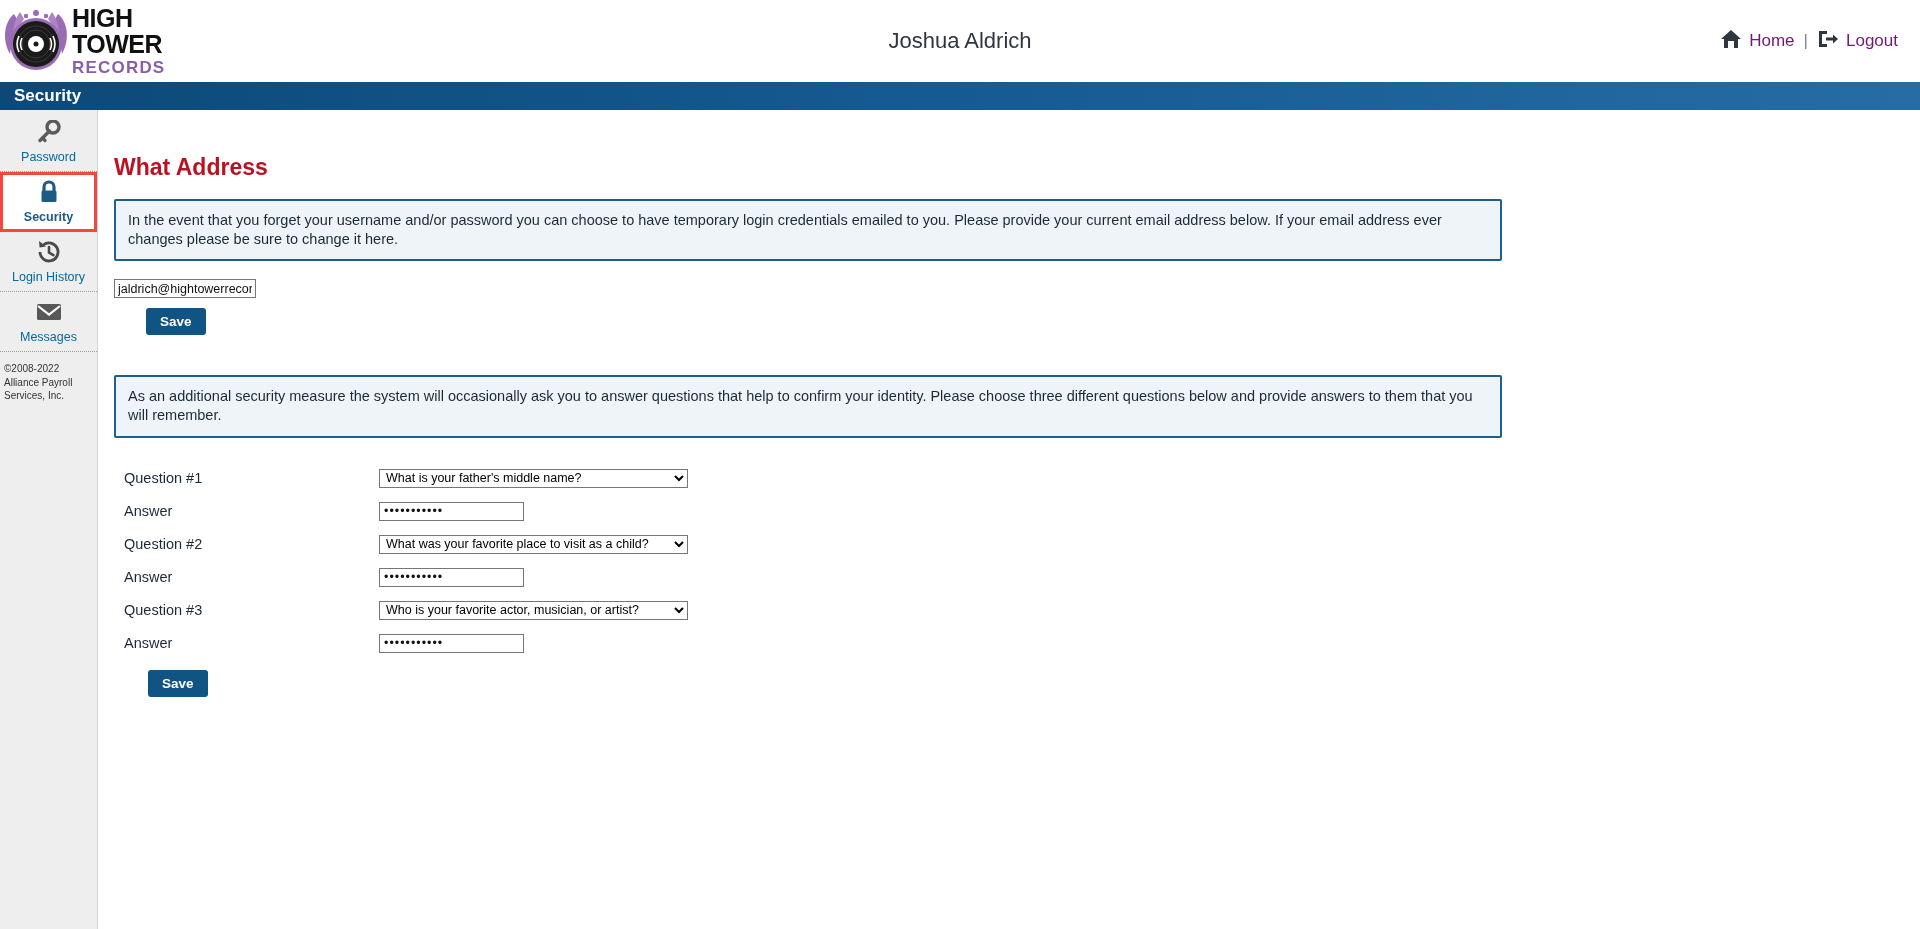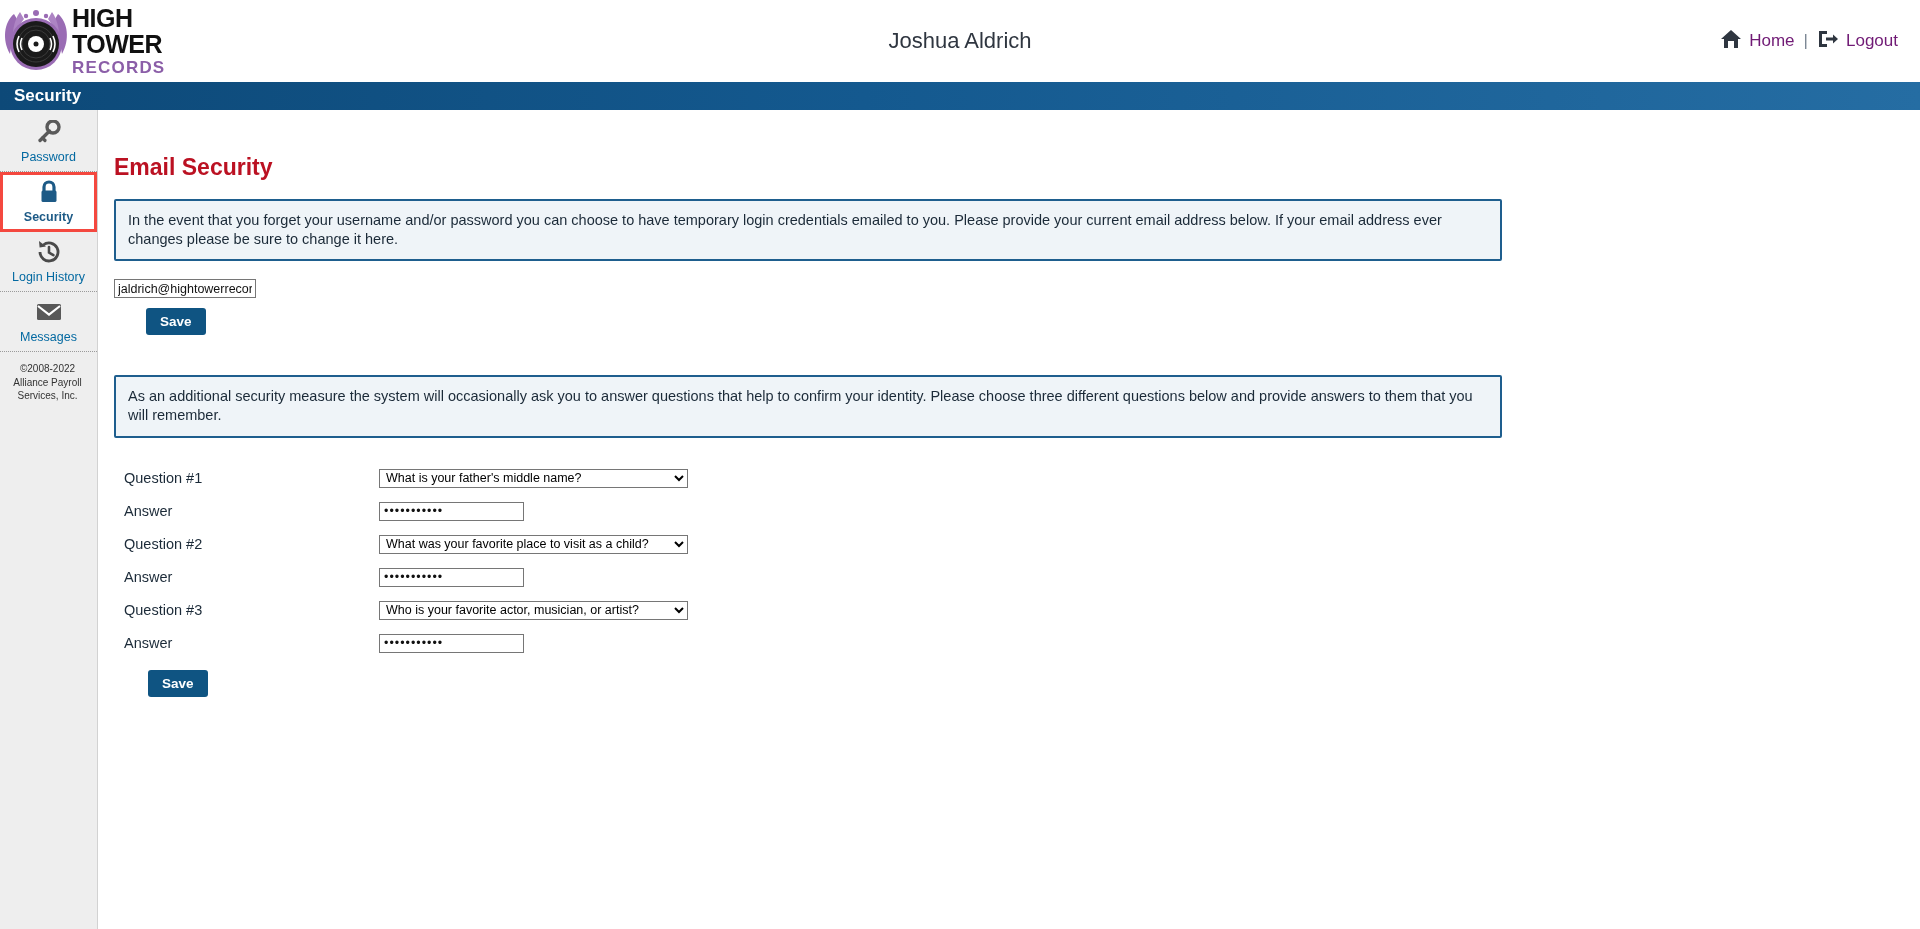--- a/index.html
+++ b/index.html
@@ -114,21 +114,20 @@
   .nav-item.active .nav-label {
     color: #1d5a86;
     font-weight: bold;
   }
   .nav-icon { display: flex; align-items: center; justify-content: center; height: 26px; }
   .copyright {
     font-size: 10px;
     color: #333333;
     line-height: 1.35;
     padding: 10px 6px 0 4px;
-    text-align: center;
   }
 
   
   .main {
     flex: 1;
     background: #ffffff;
     padding: 44px 30px 0 16px;
     overflow: hidden;
   }
   .section-heading {
@@ -320,21 +319,21 @@
       </span>
       <span class="nav-label">Messages</span>
     </div>
 
     <div class="copyright">©2008-2022 Alliance Payroll Services, Inc.</div>
   </div>
 
   <div class="main">
 
     <div>
-      <h2 class="section-heading">Email Security</h2>
+      <h2 class="section-heading">What Address</h2>
       <div class="info-box">In the event that you forget your username and/or password you can choose to have temporary login credentials emailed to you.   Please provide your current email address below.  If your email address ever changes please be sure to change it here.</div>
       <input class="email-input" type="text" value="jaldrich@hightowerrecords.c" style="">
       <button class="btn-save">Save</button>
     </div>
 
     <div class="spacer-lg"></div>
 
     <div>
       <div class="info-box">As an additional security measure the system will occasionally ask you to answer questions that help to confirm your identity.  Please choose three different questions below and provide answers to them that you will remember.</div>
 

